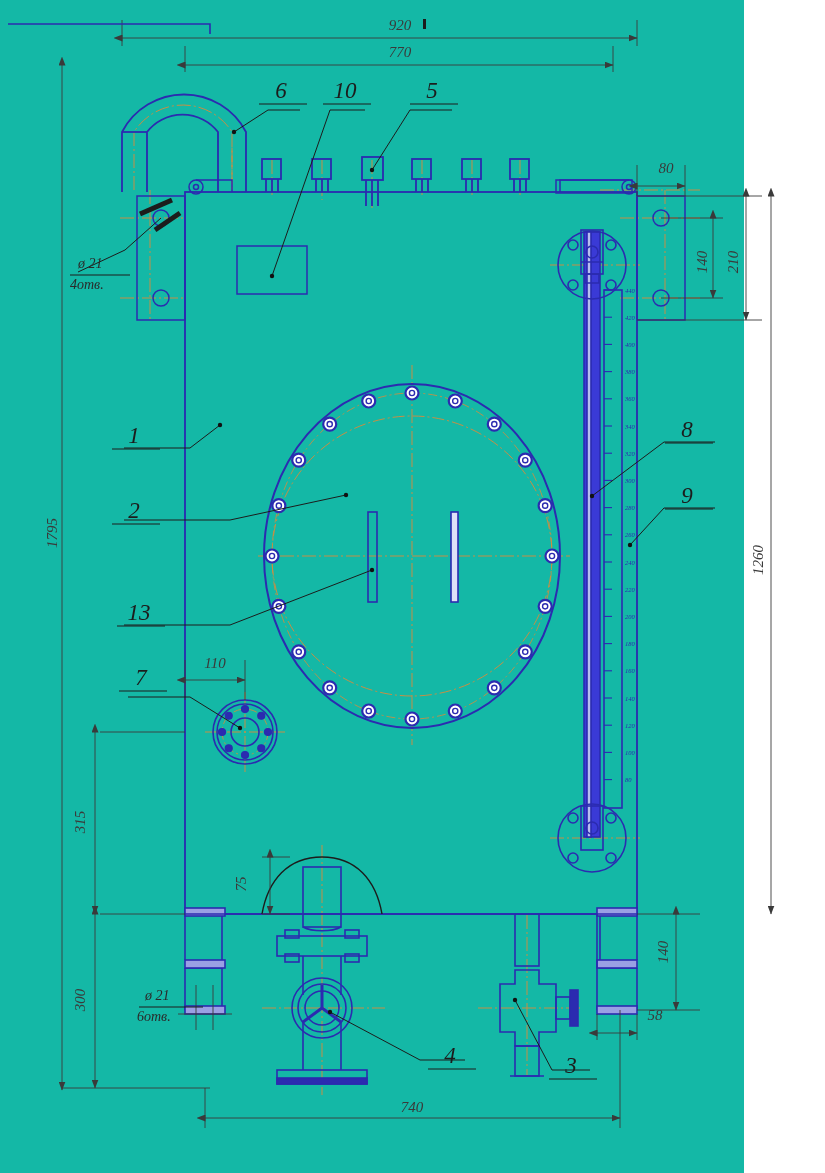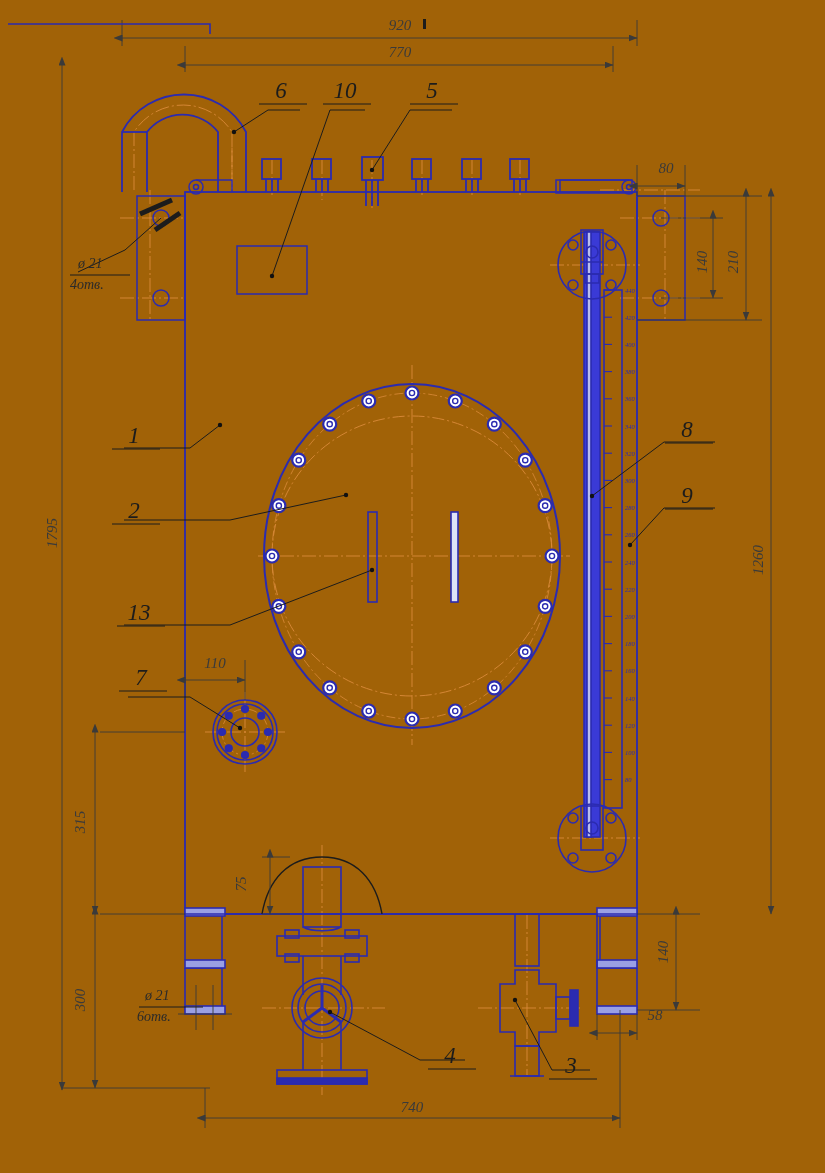--- a/index.html
+++ b/index.html
@@ -1,18 +1,18 @@
 <!DOCTYPE html>
 <html><head>
 <meta charset="utf-8">
 <style>
   html,body{margin:0;padding:0;background:#fff;}
   body{width:825px;height:1173px;overflow:hidden;
        font-family:"Liberation Serif", serif;}
-  #sheet{position:relative;width:825px;height:1173px;background:#a16207;text-align:center;}
+  #sheet{position:relative;width:744px;height:1173px;background:#14b8a6;text-align:center;}
   svg.dwg{position:absolute;left:0;top:0;width:825px;height:1173px;}
   .dimtxt{font-family:"Liberation Serif", serif;font-style:italic;
           font-size:15px;fill:#3a3a3a;}
   .itemtxt{font-family:"Liberation Serif", serif;font-style:italic;
            font-size:23px;fill:#1c1c1c;}
   .scaletxt{font-family:"Liberation Serif", serif;font-style:italic;
             font-size:6.5px;fill:#2b2bb0;}
   .notetxt{font-family:"Liberation Serif", serif;font-style:italic;
            font-size:14px;fill:#2a2a2a;}
 </style>

